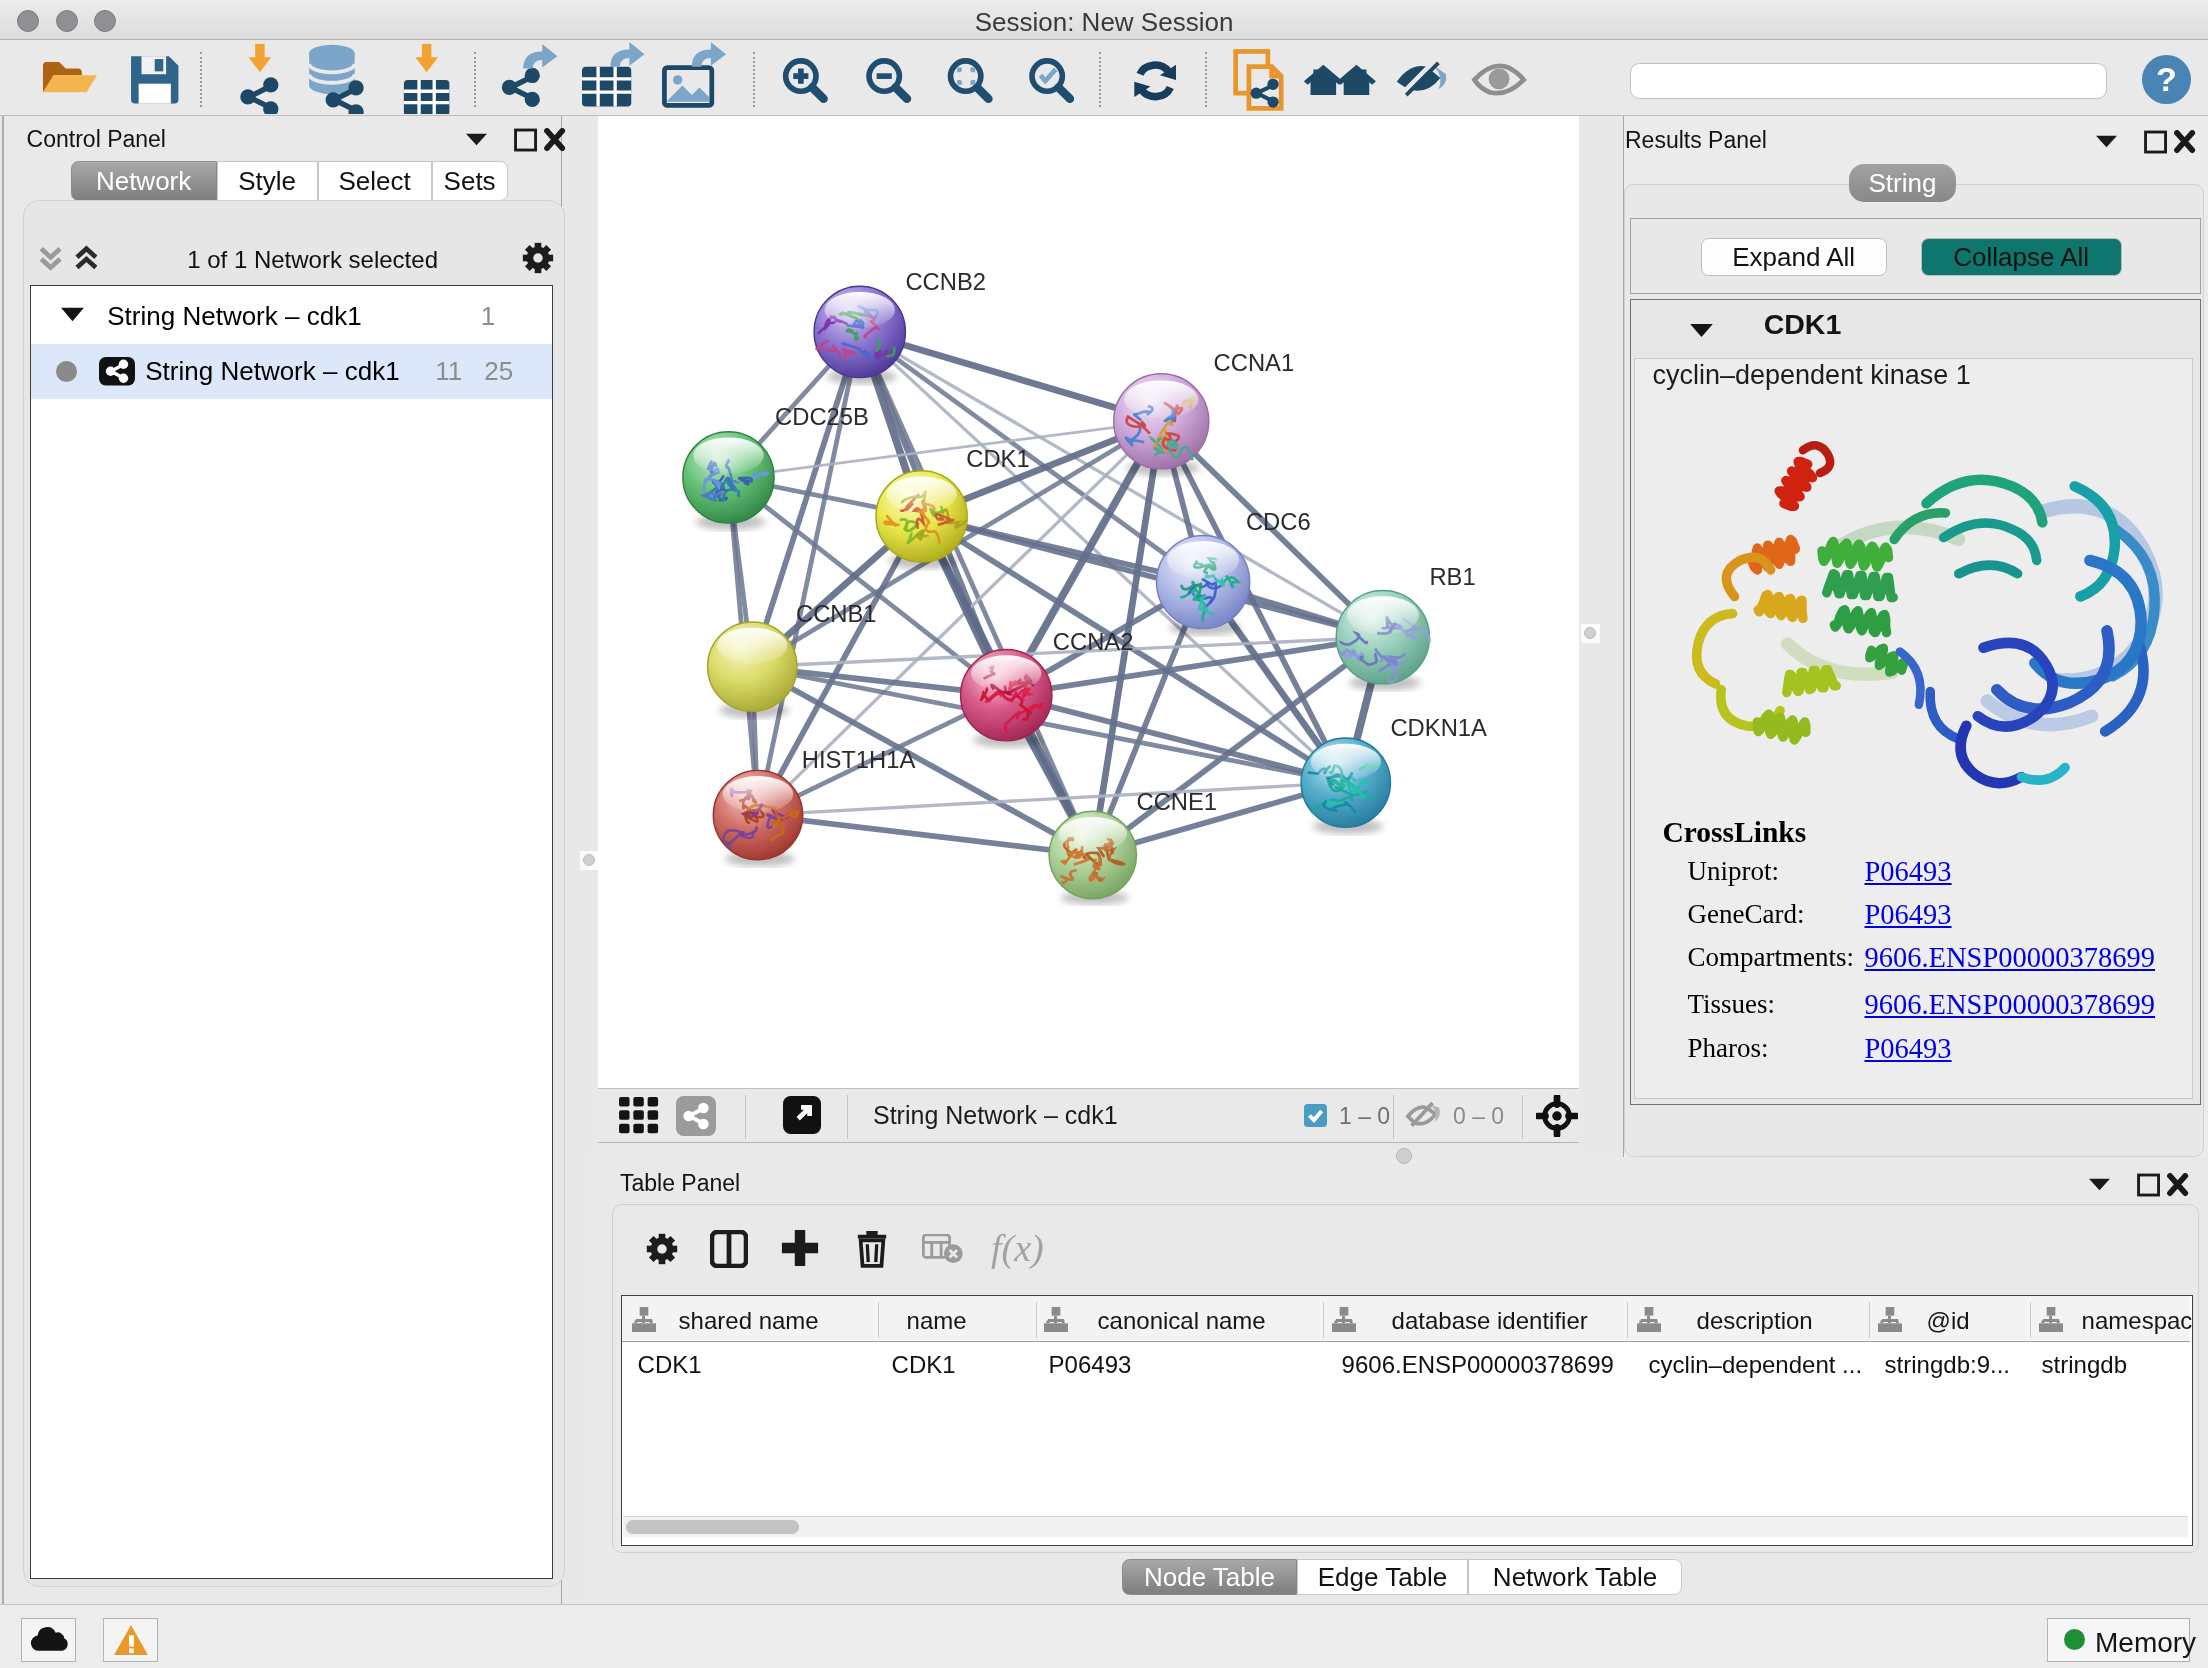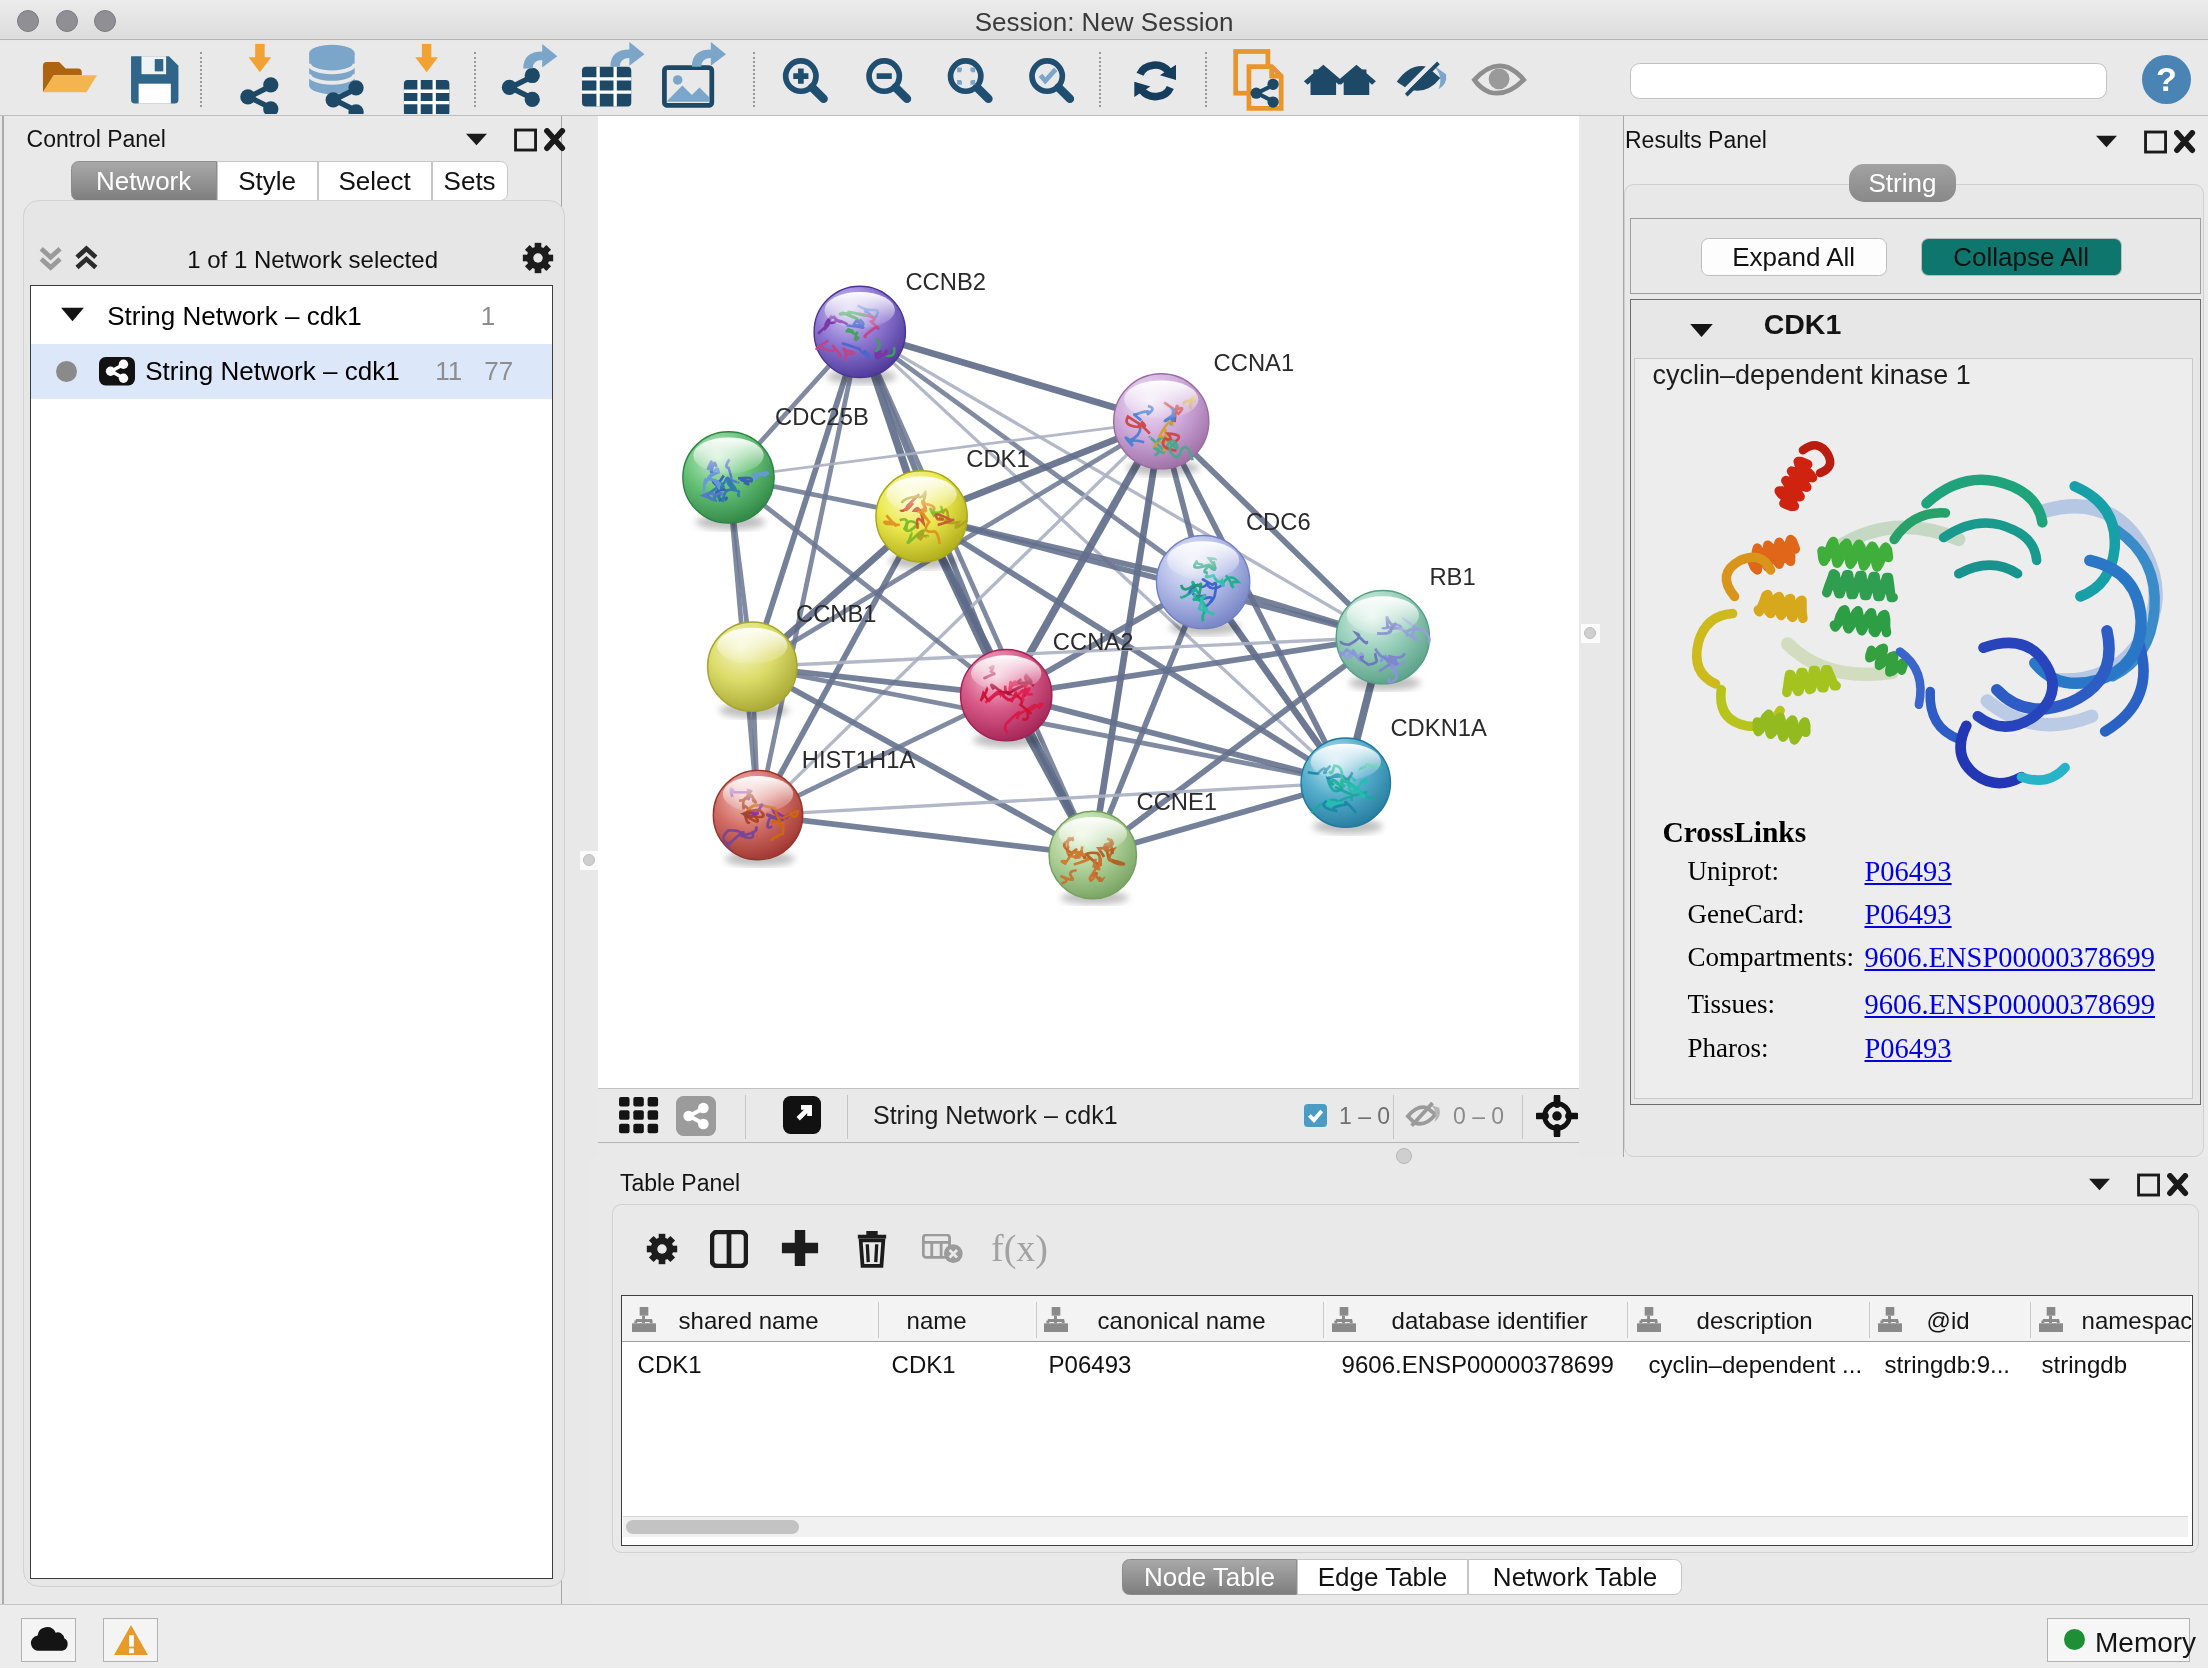--- a/index.html
+++ b/index.html
@@ -280,21 +280,21 @@
           <g transform="translate(19,15) scale(0.62)">
             <line x1="-10" y1="0" x2="10" y2="-11" stroke="#fff" stroke-width="6"></line>
             <line x1="-10" y1="0" x2="10" y2="11" stroke="#fff" stroke-width="6"></line>
             <circle cx="-11" cy="0" r="8" fill="#fff"></circle>
             <circle cx="11" cy="-12" r="8" fill="#fff"></circle>
             <circle cx="11" cy="12" r="8" fill="#fff"></circle>
           </g>
         </svg>
         <span style="position:absolute;left:114px;top:12.4px;">String Network – cdk1</span>
         <span style="position:absolute;right:90px;top:12.4px;color:#8d8d8d;">11</span>
-        <span style="position:absolute;right:39px;top:12.4px;color:#8d8d8d;">77</span>
+        <span style="position:absolute;right:39px;top:12.4px;color:#8d8d8d;">25</span>
       </div>
     </div>
   </div>
 </div>
 <div class="abs" style="left:580px;top:851px;width:19px;height:19px;background:#fbfbfb;">
   <div style="position:absolute;left:2.9px;top:2.9px;width:12.4px;height:12.4px;border-radius:50%;background:#cfcfcf;border:1px solid #bdbdbd;"></div>
 </div>
 
 <div class="abs" id="netview">
 <svg width="981" height="972" viewBox="0 0 1031 1022">
@@ -752,21 +752,21 @@
       <path d="M3,9 L33,9 M14,9 L14,5 L22,5 L22,9" stroke="#1c1c1c" stroke-width="4" fill="none"></path>
       <path d="M6,13 L8,40 L28,40 L30,13 Z" fill="none" stroke="#1c1c1c" stroke-width="4"></path>
       <path d="M13,17 L14,36 M23,17 L22,36" stroke="#1c1c1c" stroke-width="3.5"></path>
     </svg>
     <svg style="position:absolute;left:309px;top:28.5px" width="42" height="30" viewBox="0 0 44 32">
       <rect x="1" y="1" width="28" height="24" rx="3" fill="none" stroke="#9b9b9b" stroke-width="3"></rect>
       <path d="M1,9 L29,9 M10,9 L10,25 M20,9 L20,25" stroke="#9b9b9b" stroke-width="3"></path>
       <circle cx="33" cy="21" r="10" fill="#9b9b9b"></circle>
       <path d="M29,17 L37,25 M37,17 L29,25" stroke="#e9e9e9" stroke-width="3"></path>
     </svg>
-    <div style="position:absolute;left:378px;top:21px;font-family:'Liberation Serif',serif;font-size:38px;color:#a2a2a2;">f(x)</div>
+    <div style="position:absolute;left:378px;top:21px;font-family:'Liberation Serif',serif;font-style:italic;font-size:38px;color:#a2a2a2;">f(x)</div>
     <div id="tablebox" style="position:absolute;left:7.6px;top:90px;width:1572px;height:251px;background:#fff;border:1.9px solid #3f3f3f;">
       <div style="position:absolute;left:0;top:0;width:1568px;height:46px;background:#f3f3f3;border-bottom:1.9px solid #9f9f9f;font-size:25px;color:#161616;"></div>
       <div class="colsep" style="left:256px"></div>
       <div class="colsep" style="left:414px"></div>
       <div class="colsep" style="left:701px"></div>
       <div class="colsep" style="left:1005px"></div>
       <div class="colsep" style="left:1247px"></div>
       <div class="colsep" style="left:1408px"></div>
       <div class="hlbl" style="left:57px;">shared name</div>
       <div class="hlbl" style="left:285px;">name</div>

